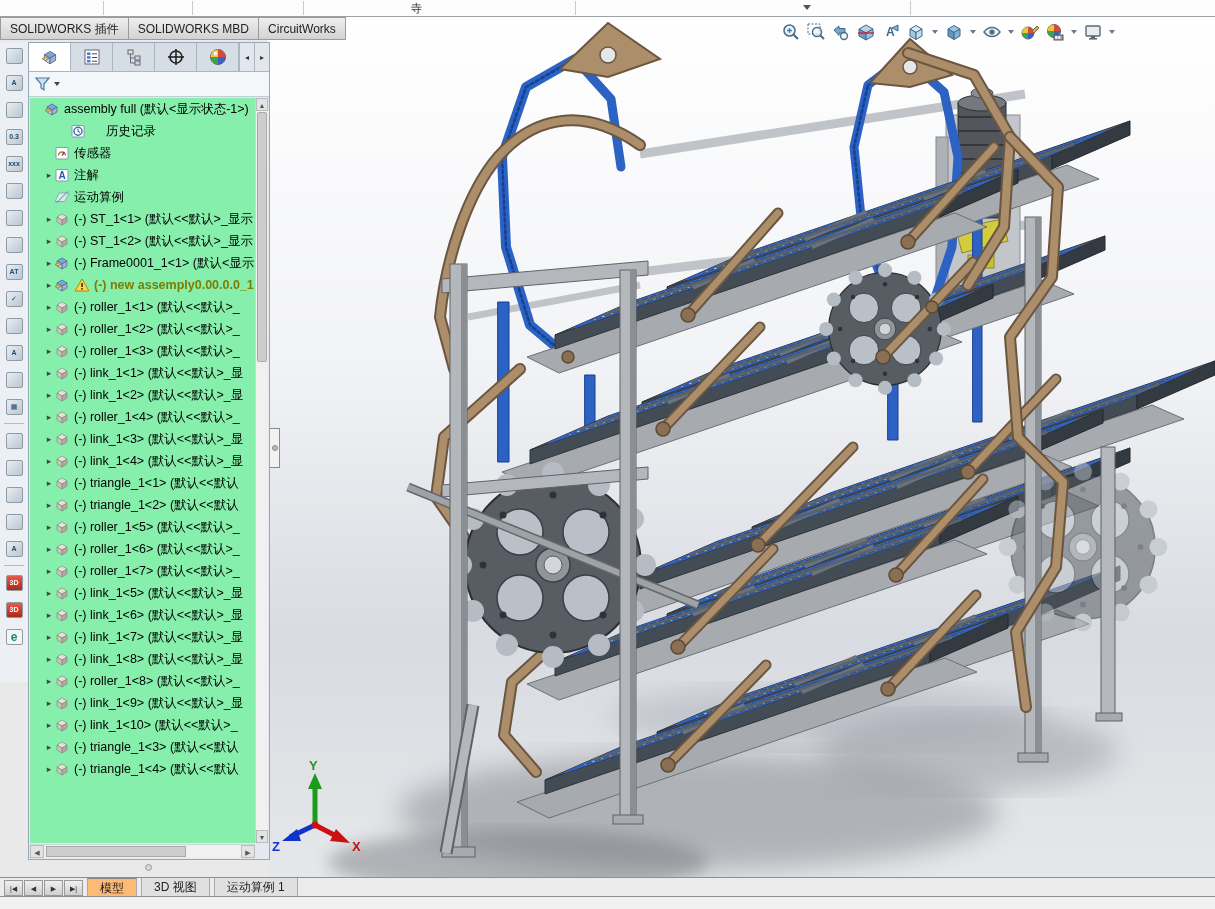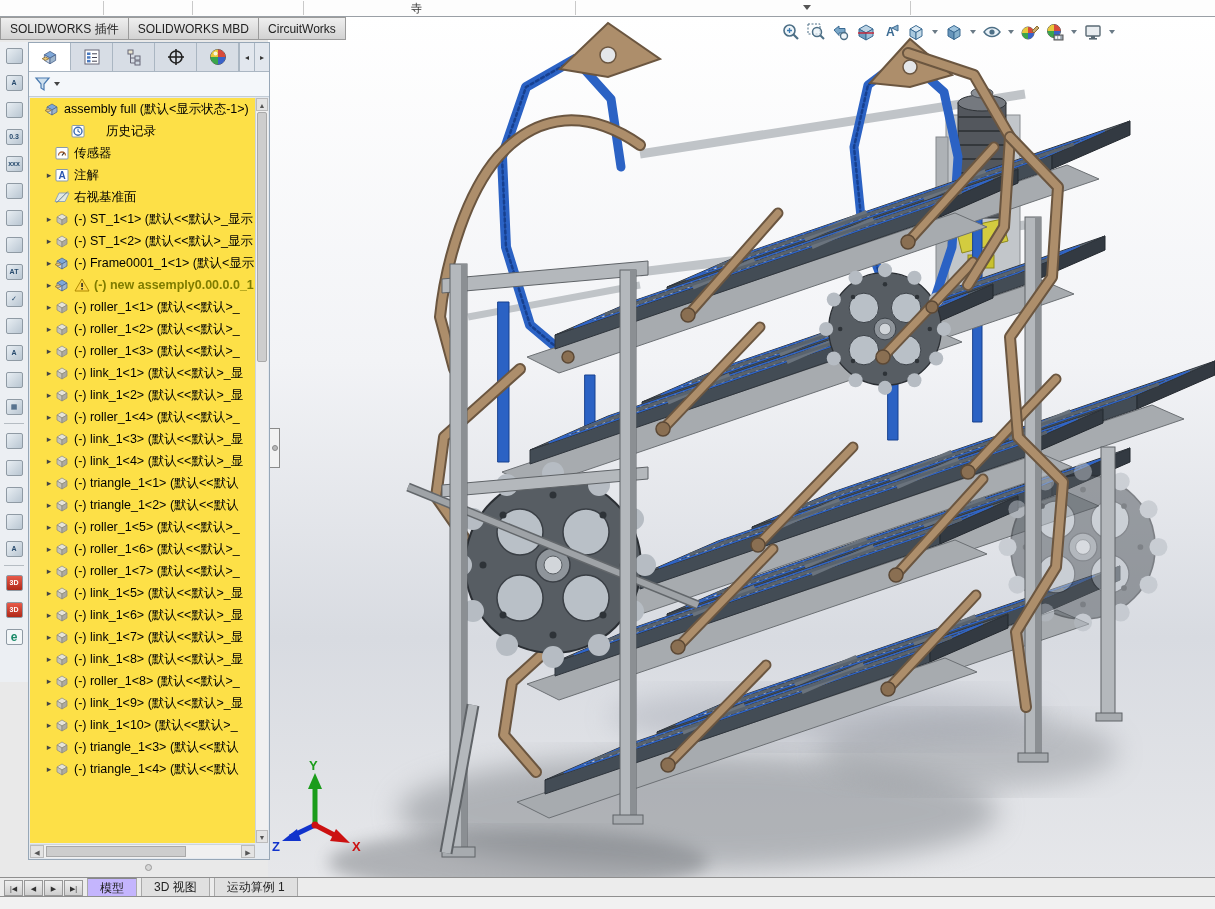--- a/index.html
+++ b/index.html
@@ -39,21 +39,21 @@
   .ptab { flex:1; border-right:1px solid #aab6c2; display:flex; align-items:center;
     justify-content:center; background:#d7dde5; }
   .ptab.active { background:#fff; border-bottom:1px solid #fff; }
   .ptab-arrow { width:15px; font-size:8px; color:#333; display:flex; align-items:center;
     justify-content:center; background:#e2e7ee; border-left:1px solid #aab6c2;}
   #filter-row { height:25px; background:#f4f7fa; border-bottom:1px solid #c2ccd6;
     display:flex; align-items:center; padding-left:5px; gap:2px;}
   #filter-caret { width:0; height:0; border-left:3px solid transparent;
     border-right:3px solid transparent; border-top:4px solid #444; }
   #tree { position:absolute; left:1px; top:55px; right:14px; bottom:16px;
-    background:#fde047; overflow:hidden; }
+    background:#86efac; overflow:hidden; }
   .trow { height:22px; display:flex; align-items:center; white-space:nowrap; font-size:12.5px; color:#000;}
   .trow .arr { width:10px; font-size:9px; color:#444; text-align:center; flex:0 0 10px;}
   .trow .ticon { width:16px; height:16px; flex:0 0 16px; margin-right:4px;}
   .trow .ticon svg{ width:16px; height:16px; display:block;}
   .trow .lbl { overflow:hidden; }
   
   #vscroll { position:absolute; right:1px; top:55px; width:13px; bottom:16px; background:#f0f0f0;
     border-left:1px solid #cdd5dd;}
   #vscroll .sbtn { height:13px; font-size:7px; color:#555; text-align:center; line-height:13px;
     background:#e3e3e3; border:1px solid #bbb;}
@@ -82,21 +82,21 @@
     border-top:4px solid #6a7a86; margin:0 2px;}
 
   
   #bottombar { left:0; top:877px; width:1215px; height:20px; background:#ececec;
     border-top:1px solid #8f8f8f; border-bottom:1px solid #8f8f8f; display:flex; align-items:stretch; z-index:40;}
   .navbtn { width:19px; margin-top:2px; height:16px; background:linear-gradient(#efefef,#cfcfcf);
     border:1px solid #999; font-size:7px; color:#333; text-align:center; line-height:15px;}
   #navbtns { display:flex; gap:1px; padding-left:4px; }
   .btab { padding:0 12px; font-size:12px; color:#222; line-height:19px; background:#e0e0e0;
     border-right:1px solid #aaa; border-left:1px solid #aaa; margin-left:4px; white-space:nowrap;}
-  .btab.active { background:#c4b5fd; font-weight:normal; border-top:1px solid #888; }
+  .btab.active { background:#fdba74; font-weight:normal; border-top:1px solid #888; }
   #statusbar { left:0; top:897px; width:1215px; height:12px; background:#f1f1f1; z-index:40;}
 </style>
 </head>
 <body>
 
 <div id="menubar" class="abs">
   <div class="mb-sep" style="left:103px"></div>
   <div class="mb-sep" style="left:192px"></div>
   <div class="mb-sep" style="left:303px"></div>
   <div class="mb-sep" style="left:575px"></div>
@@ -283,21 +283,21 @@
         <span class="lbl">注解</span>
       </div>
       <div class="trow" style="padding-left: 14px;">
         <span class="arr"></span>
         <span class="ticon">
           <svg viewBox="0 0 16 16">
             <path d="M1 12.5 5 4h10l-4 8.5z" fill="#dfeaf2" fill-opacity=".9" stroke="#93a7b8"></path>
             <line x1="2.5" y1="13.8" x2="13.8" y2="2.5" stroke="#6a7e90"></line>
           </svg>
         </span>
-        <span class="lbl">右视基准面</span>
+        <span class="lbl">运动算例</span>
       </div>
       <div class="trow" style="padding-left: 14px;">
         <span class="arr">▸</span>
         <span class="ticon">
           <svg viewBox="0 0 16 16">
             <path d="M3 6 8 3l5 3-5 3z" fill="#e6e3d8" stroke="#8a887c" stroke-width=".7"></path>
             <path d="M3 6v5l5 3v-5z" fill="#c9c6ba" stroke="#8a887c" stroke-width=".7"></path>
             <path d="M13 6v5l-5 3v-5z" fill="#aeaba0" stroke="#8a887c" stroke-width=".7"></path>
           </svg>
         </span>

